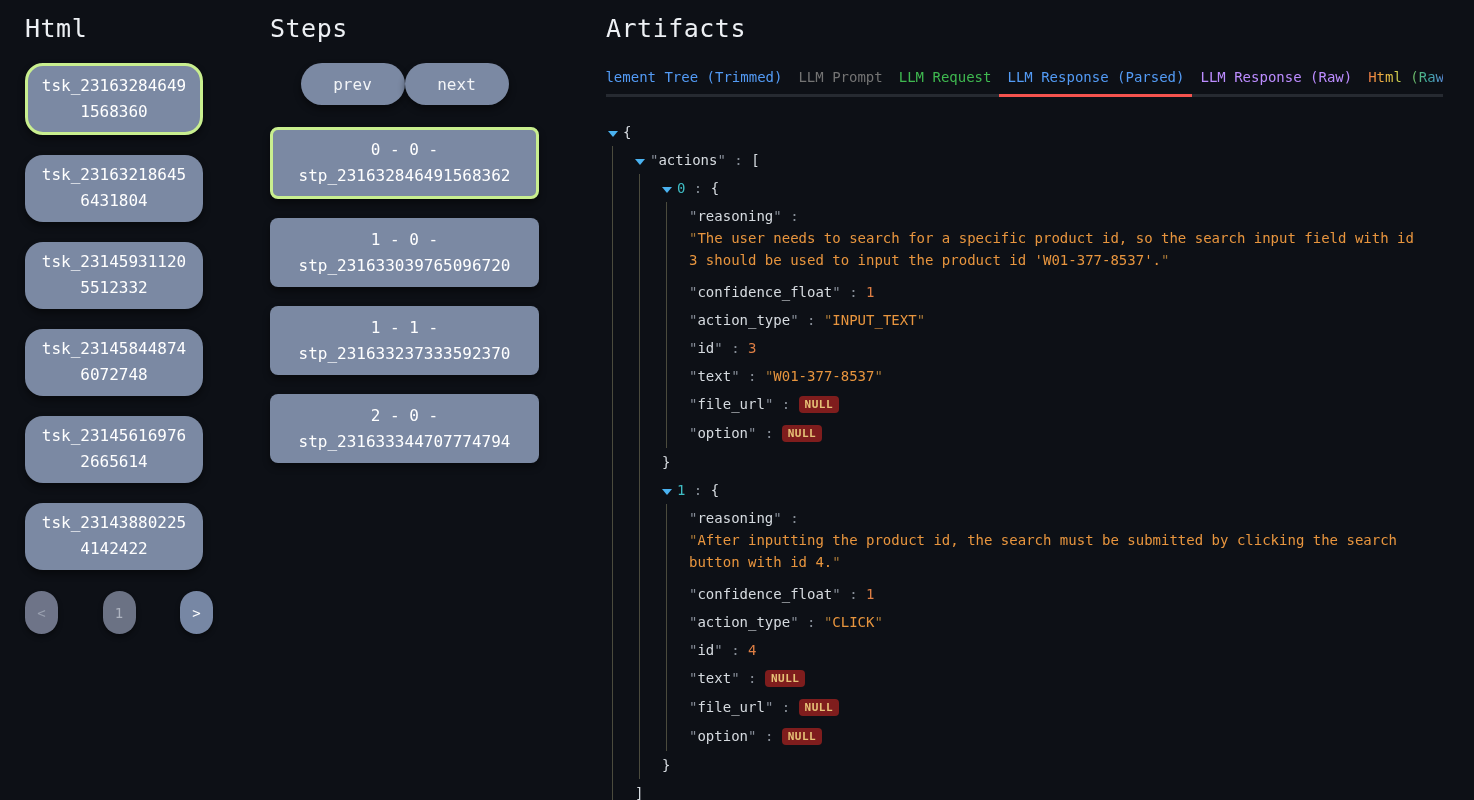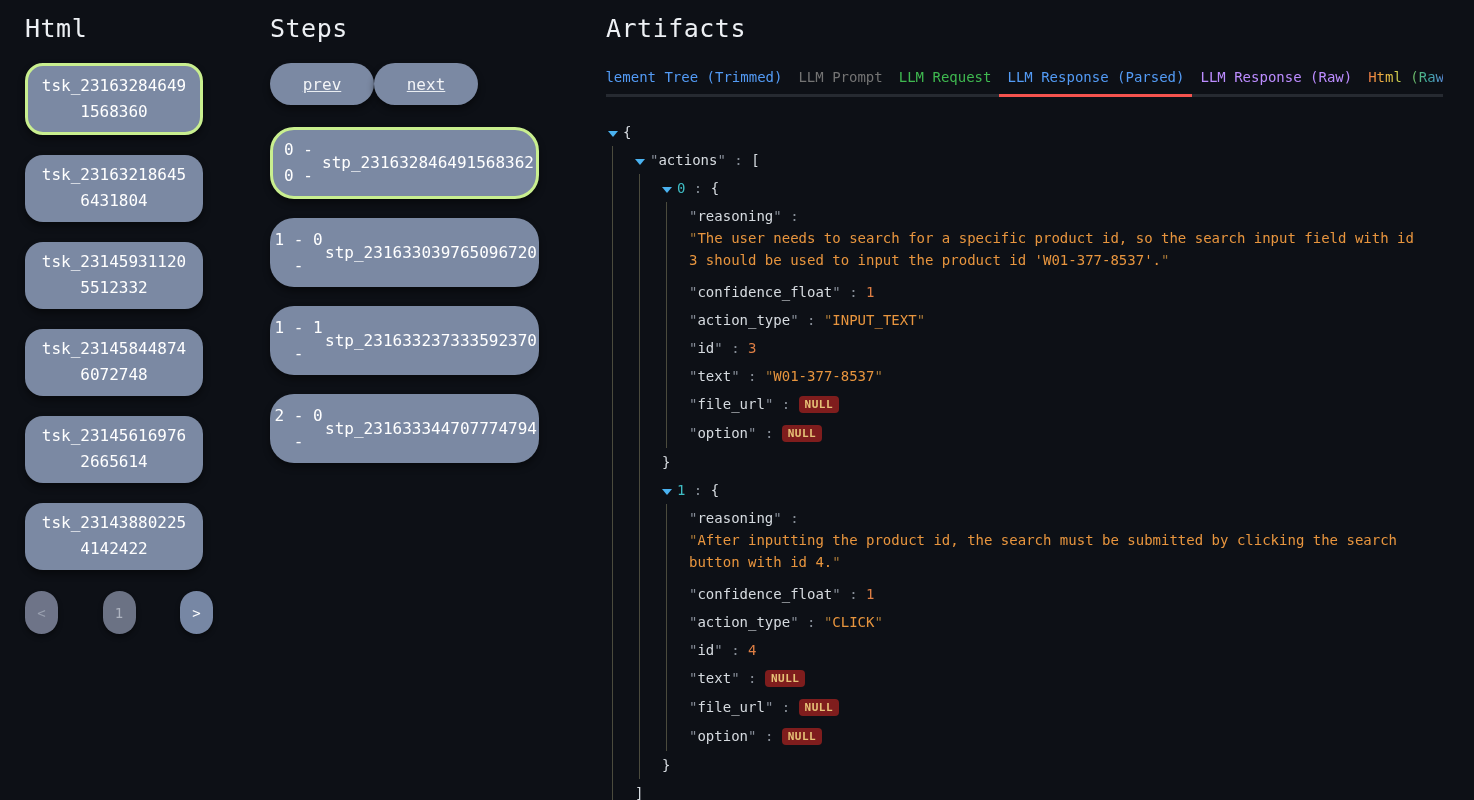--- a/index.html
+++ b/index.html
@@ -29,31 +29,31 @@
   .pg {
     width:33px; height:43px; border-radius:22px; font-size:14px;
     display:flex; align-items:center; justify-content:center;
     box-shadow:0 3px 5px rgba(0,0,0,0.4); cursor:pointer;
   }
   .pg.prev { background:#6e7488; color:#9aa1b0; }
   .pg.page { background:#6b7284; color:#aeb4c0; }
   .pg.next { background:#7787a4; color:#ffffff; }
   
   .steps-col { width:269px; margin-left:67px; flex-shrink:0; }
-  .nav-row { display:flex; justify-content:flex-start; margin-bottom:22px;text-decoration:underline; }
+  .nav-row { display:flex; justify-content:center; margin-bottom:22px; }
   .nav-btn {
     width:104px; height:42px; border-radius:21px; background:#7b89a3;
     color:#f2f4f7; font-size:16px;
     display:flex; align-items:center; justify-content:center;
     box-shadow:0 4px 7px rgba(0,0,0,0.45); cursor:pointer;
   }
   .step-btn {
-    width:269px; min-height:69px; background:#7b89a3; border-radius:24px;
+    width:269px; min-height:69px; background:#7b89a3; border-radius:8px;
     color:#fff; font-size:16px; line-height:26px;
-    display:flex; flex-direction:row; align-items:center; justify-content:center;
+    display:flex; flex-direction:column; align-items:center; justify-content:center;
     text-align:center; padding:7px 2px; margin-bottom:19px;
     box-shadow:0 4px 7px rgba(0,0,0,0.45); cursor:pointer;
   }
   .step-btn.selected { border:3px solid #c9ef8f; }
   
   .artifacts-col { flex:1; margin-left:67px; margin-right:31px; min-width:0; }
   .tabbar { margin-top:12px; overflow:hidden; }
   .tabs-inner {
     display:flex; margin-left:-17px; white-space:nowrap;
     border-bottom:3px solid #262a31;

